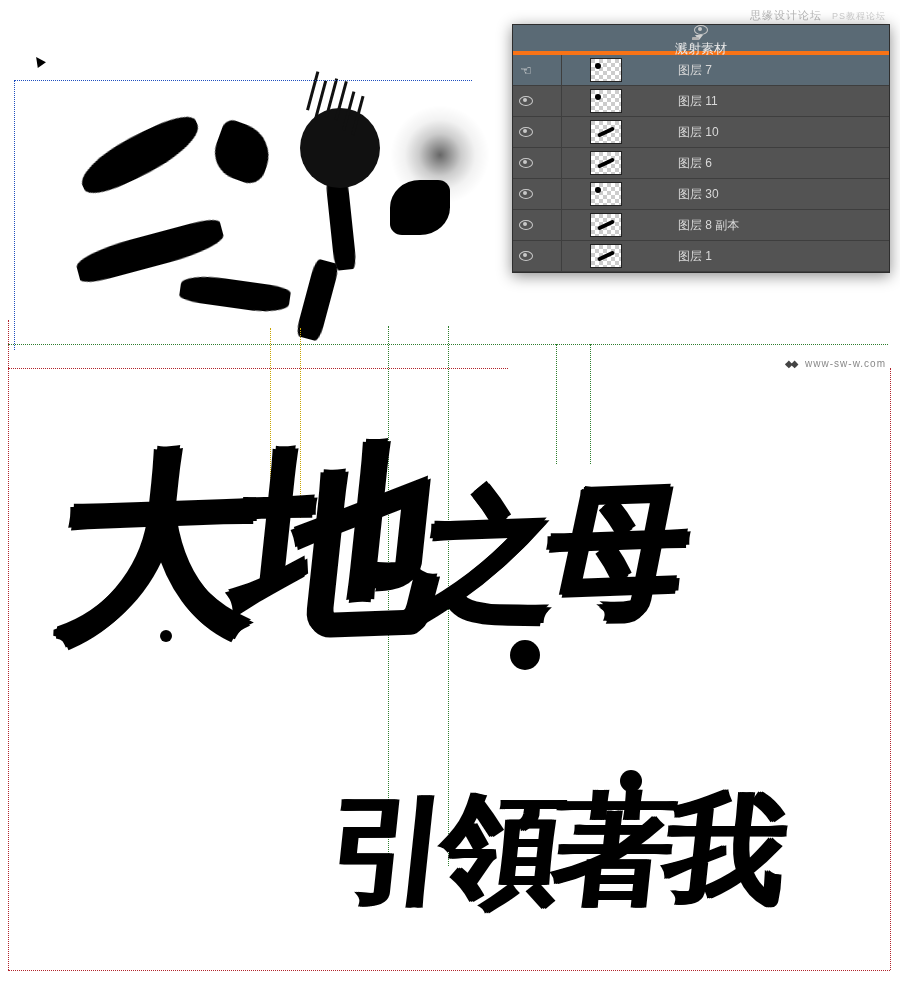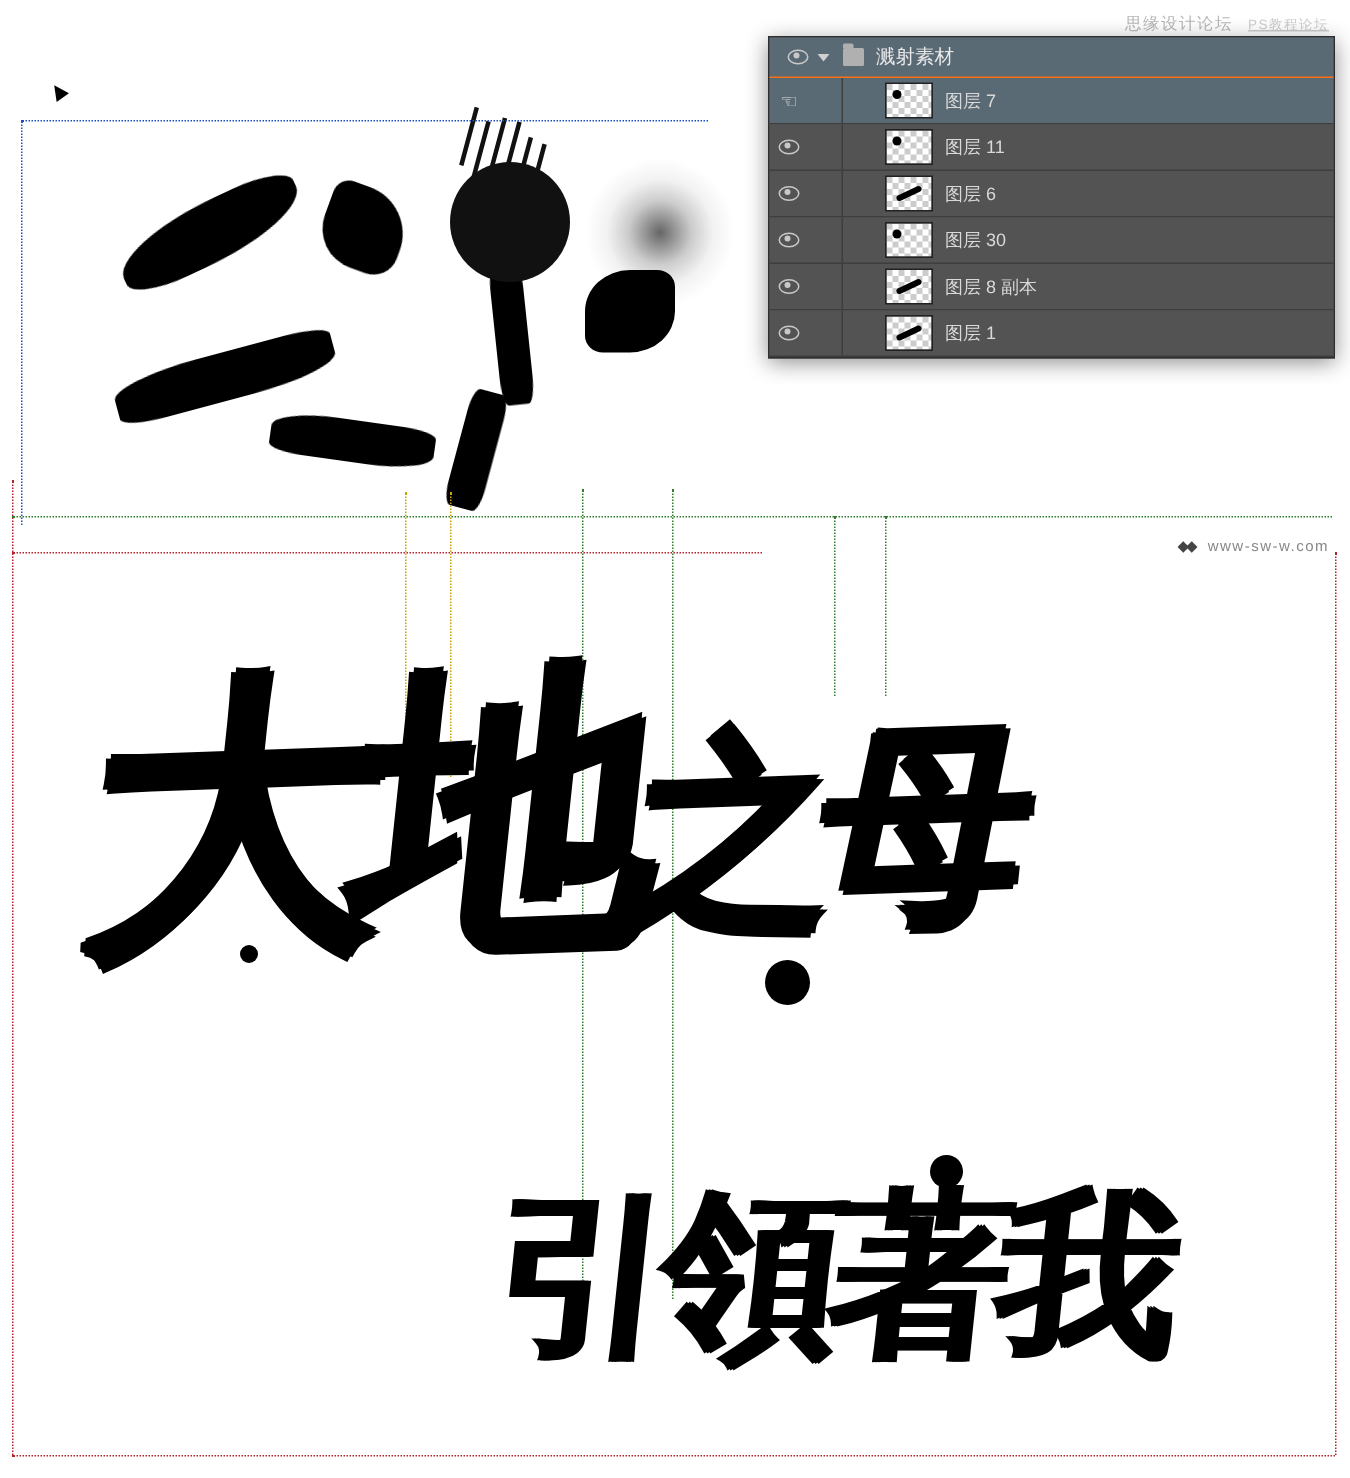--- a/index.html
+++ b/index.html
@@ -17,21 +17,20 @@
     top: 8px;
     right: 14px;
     font-size: 11px;
     color: #b7b7b7;
     letter-spacing: 1px;
   }
   .watermark-top .sub {
     font-size: 9px;
     color: #cdcdcd;
     margin-left: 6px;
-    text-decoration: underline;
   }
   .brush-area {
     position: absolute;
     top: 30px;
     left: 20px;
     width: 460px;
     height: 290px;
   }
   .cursor {
     position: absolute;
@@ -76,23 +75,24 @@
     font-size: 12px;
     color: #d9d9d9;
     z-index: 50;
   }
   .panel-header {
     display: flex;
     align-items: center;
     height: 26px;
     background: #5a6a75;
     padding: 0 6px;
-    border-bottom: 1px solid #f97316;
+    border-bottom: 4px solid #f97316;
     font-size: 13px;
     color: #e8e8e8;
+    flex-direction: column;
   }
   .eye-cell {
     width: 26px;
     display:flex;
     align-items:center;
     justify-content:center;
   }
   .folder-icon {
     width:14px;height:12px;background:#b0b0b0;margin:0 8px 0 4px;border-radius:1px;position:relative;display:inline-block;
   }
@@ -122,21 +122,21 @@
     position:absolute; width:18px; height:4px; background:#000; border-radius:2px; transform:rotate(-25deg);
   }
   .thumb-dot { position:absolute; width:6px; height:6px; background:#000; border-radius:50%; left:4px; top:4px;}
   .eye-icon {
     width:12px;height:8px;border:1px solid #c8c8c8;border-radius:50%;position:relative;
   }
   .eye-icon::after{content:"";position:absolute;top:1px;left:3px;width:4px;height:4px;background:#c8c8c8;border-radius:50%;}
   .hand-icon {
     font-size:13px;color:#e0e0e0;
   }
-  .layer-name { flex:1; }
+  .layer-name { flex:1;margin-left:48px; }
   .watermark-bottom {
     position:absolute;
     right: 14px;
     top: 358px;
     font-size: 10px;
     color: #888;
     letter-spacing: 1px;
   }
   .watermark-bottom .sq { color:#444; margin-right:5px; letter-spacing:-2px;}
   
@@ -244,20 +244,30 @@
     <span class="layer-name">图层 11</span>
   </div>
       <div class="layer-row">
     <span class="eye-cell">
       <span class="eye-icon"></span>
     </span>
     <span class="lock-cell"></span>
     <span class="thumb">
       <span class="thumb-stroke"></span>
     </span>
+    <span class="layer-name">图层 10</span>
+  </div>
+      <div class="layer-row">
+    <span class="eye-cell">
+      <span class="eye-icon"></span>
+    </span>
+    <span class="lock-cell"></span>
+    <span class="thumb">
+      <span class="thumb-stroke"></span>
+    </span>
     <span class="layer-name">图层 6</span>
   </div>
       <div class="layer-row">
     <span class="eye-cell">
       <span class="eye-icon"></span>
     </span>
     <span class="lock-cell"></span>
     <span class="thumb">
       <span class="thumb-dot"></span>
     </span>

